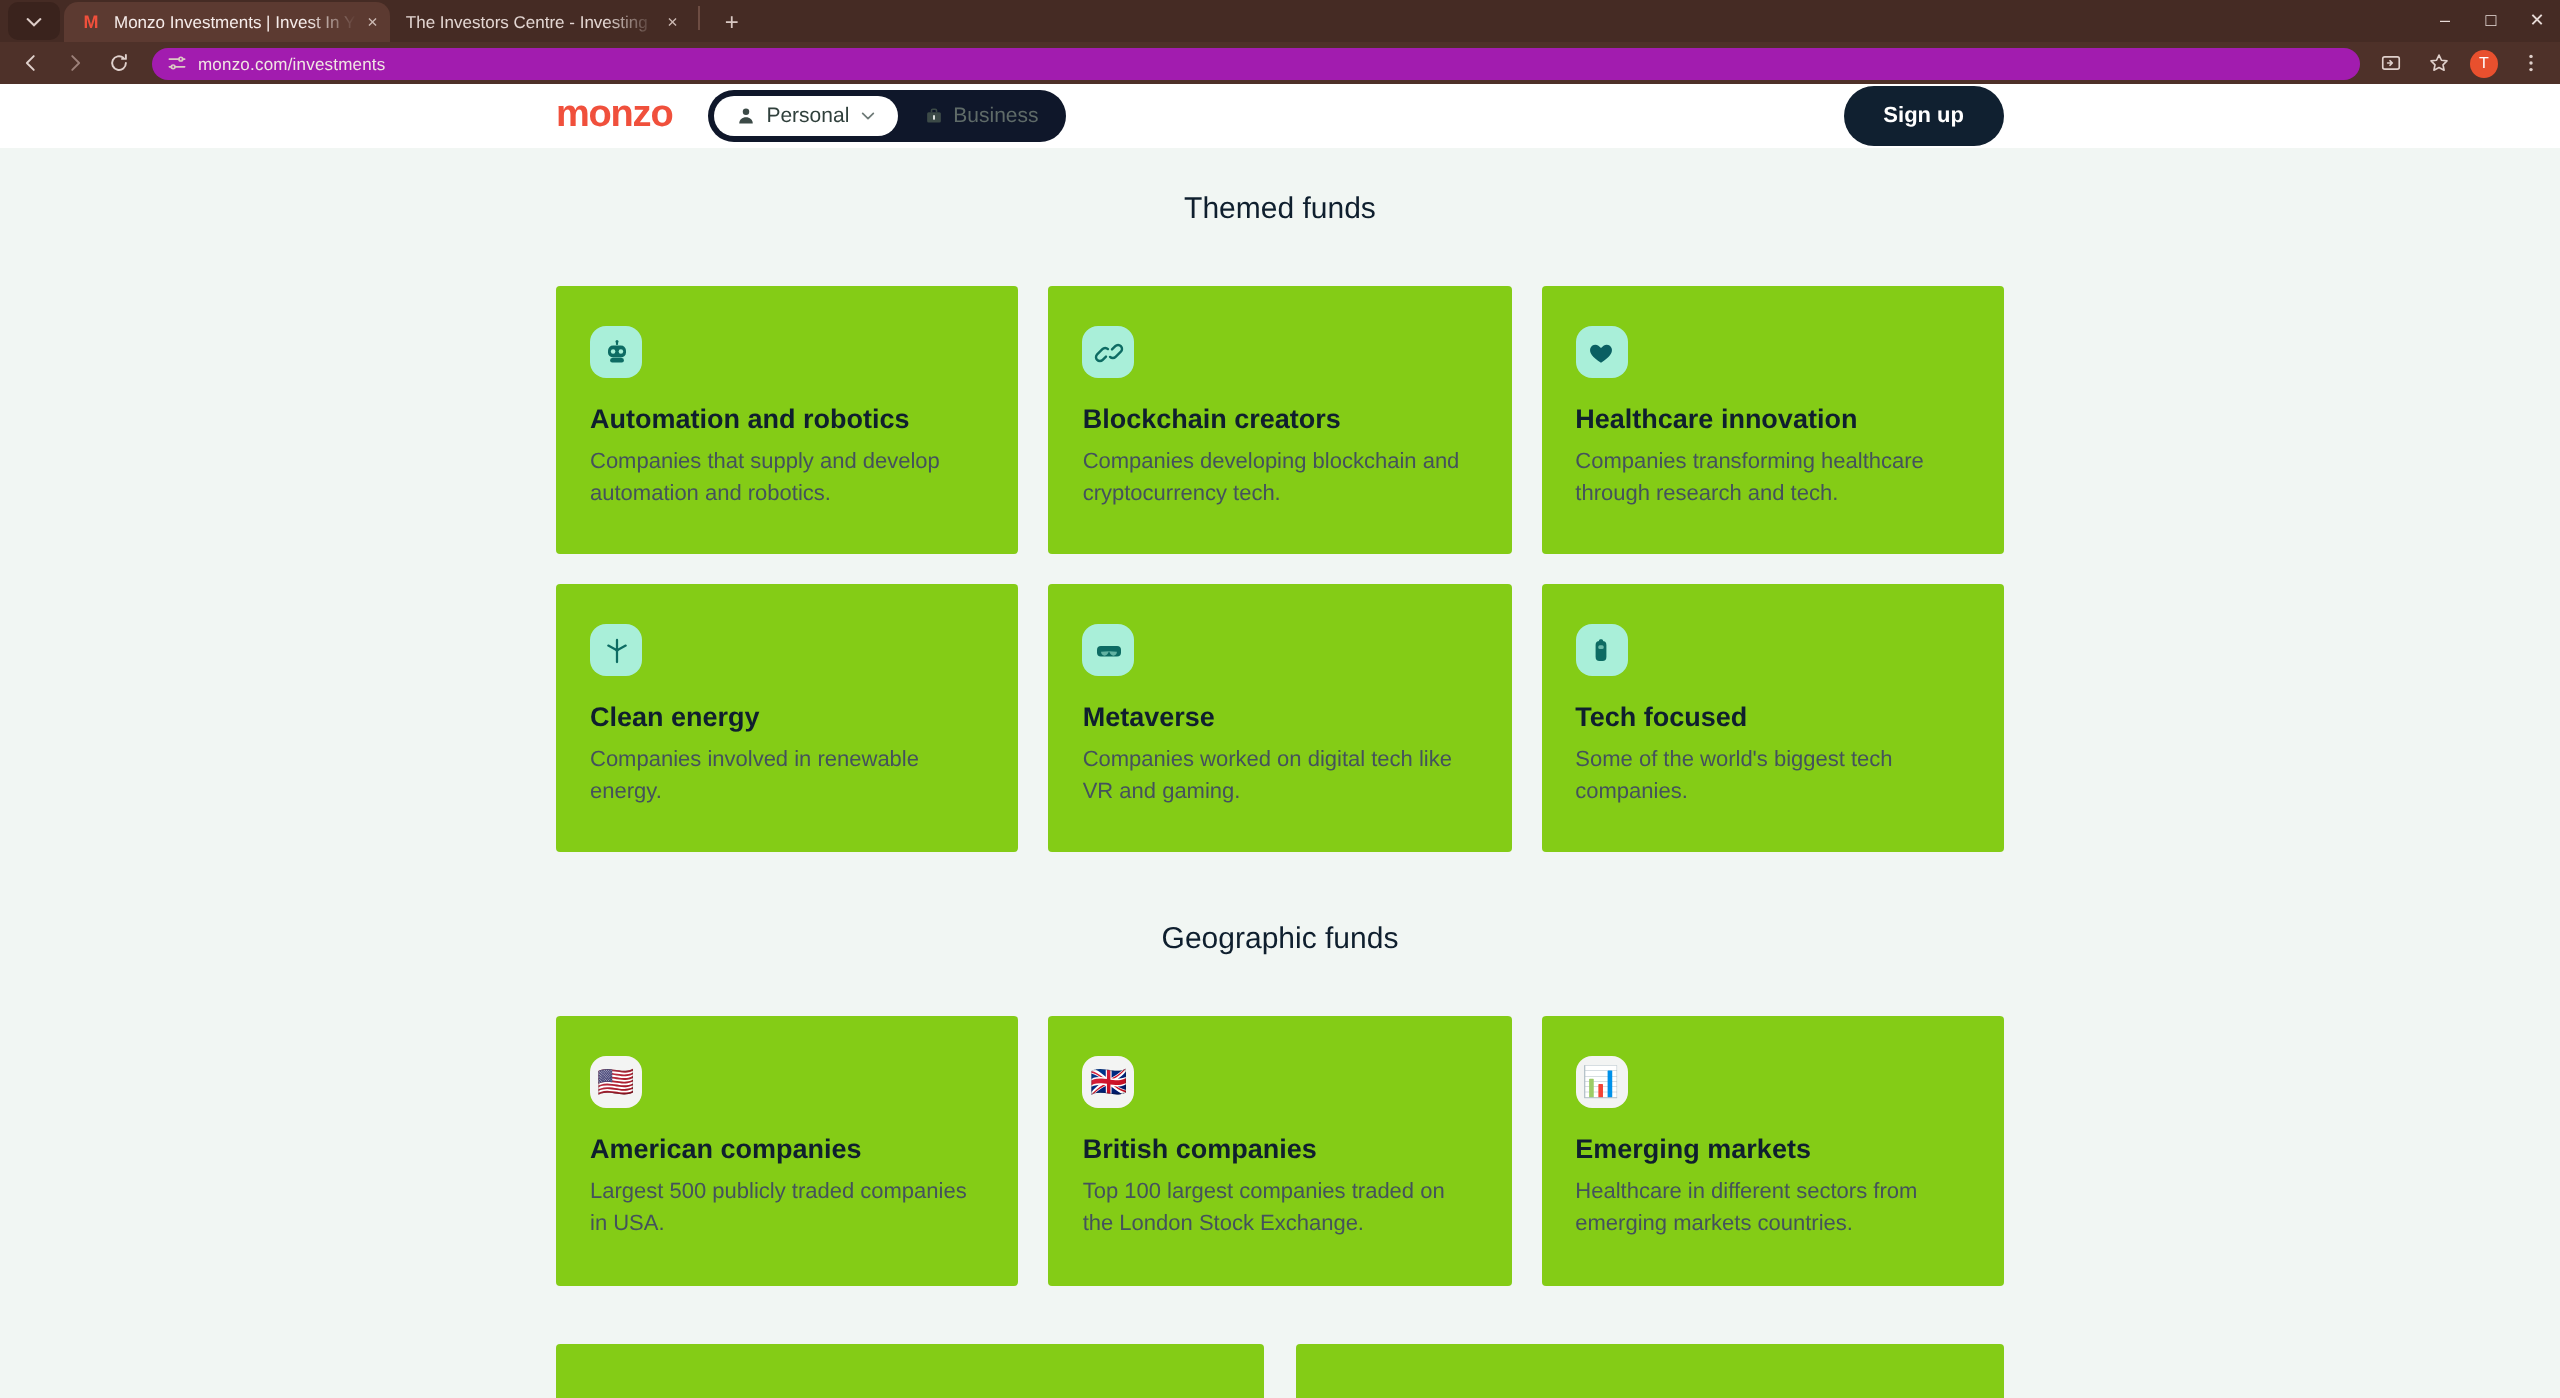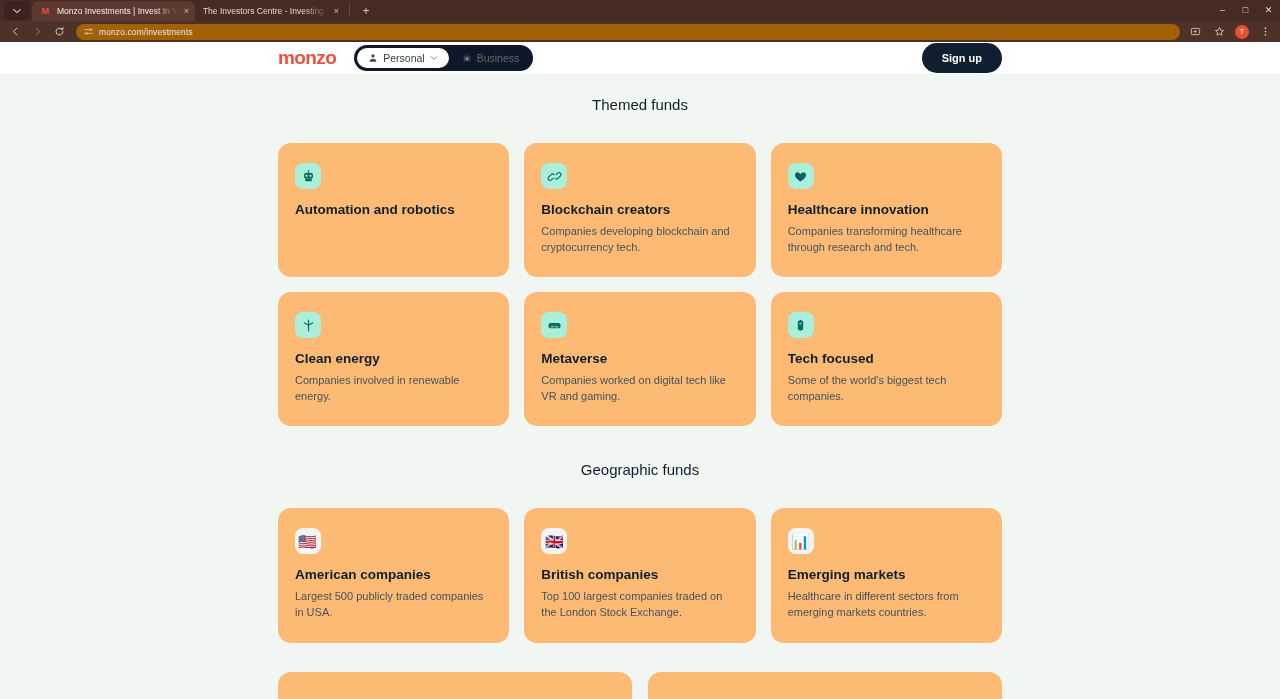--- a/index.html
+++ b/index.html
@@ -57,21 +57,21 @@
     justify-content:center; color:#e8dcd8; font-size: 9px; line-height:1; }
 
   .toolbar {
     height: 21px; background: #4e3129;
     display: flex; align-items: center; gap: 0px; padding: 0 4px;
   }
   .tb-btn { width: 22px; height: 19px; display:flex; align-items:center;
     justify-content:center; color:#e0d1cc; flex: none; }
   .tb-btn.dim { color: #9c8079; }
   .omnibox {
-    flex: 1 1 auto; height: 16px; background: #a16207; border-radius: 9px;
+    flex: 1 1 auto; height: 16px; background: #a21caf; border-radius: 9px;
     display: flex; align-items: center; gap: 6px; padding: 0 8px;
     margin: 0 4px 0 6px; max-width: 1130px;
   }
   .omnibox .url { font-size: 8.5px; color: #f1e6e3; letter-spacing: .1px; }
   .tb-right { display: flex; align-items: center; gap: 2px; }
   .avatar-btn {
     width: 14px; height: 14px; border-radius: 50%; background: #e8502e;
     color: #fff; font-size: 8px; display:flex; align-items:center;
     justify-content:center; line-height:1; margin: 0 3px;
   }
@@ -116,21 +116,21 @@
   .section-title {
     text-align: center; font-size: 15px; font-weight: normal;
     color: #0f1f2e; padding: 22px 0 0;
   }
 
   .grid {
     display: grid; grid-template-columns: repeat(3, 1fr);
     gap: 15px; margin-top: 30px;
   }
   .card {
-    background: #fdba74; border-radius: 13px;
+    background: #84cc16; border-radius: 2px;
     padding: 20px 17px 22px;
     min-height: 113px;
   }
   .card-icon {
     width: 26px; height: 26px; border-radius: 8px;
     display: flex; align-items: center; justify-content: center;
     margin-bottom: 13px;
   }
   .card-icon.mint { background: #a9efd9; }
   .card-icon.grey { background: #f3f4f3; font-size: 15px; line-height: 1; }
@@ -273,20 +273,21 @@
             <svg width="15" height="15" viewBox="0 0 20 20">
                 <path d="M9.3 2.6h1.4v2h-1.4z" fill="#0d6b63"></path>
                 <circle cx="10" cy="2.3" r="1" fill="#0d6b63"></circle>
                 <rect x="4" y="5" width="12" height="8" rx="3.4" fill="#0d6b63"></rect>
                 <circle cx="7.4" cy="9" r="1.5" fill="#a9efd9"></circle>
                 <circle cx="12.6" cy="9" r="1.5" fill="#a9efd9"></circle>
                 <rect x="5.4" y="13.4" width="9.2" height="3" rx="1.4" fill="#0d6b63"></rect>
               </svg>
           </div>
           <div class="card-title">Automation and robotics</div>
+          <div class="card-desc">Companies that supply and develop automation and robotics.</div>
         </div>
 
         <div class="card">
           <div class="card-icon mint">
             <svg width="15" height="15" viewBox="0 0 20 20">
                 <path d="M8 12.4 L5.8 14.6a2.6 2.6 0 0 1-3.7-3.7L5.6 7.4a2.6 2.6 0 0 1 3.7 0" fill="none" stroke="#0d6b63" stroke-width="1.6" stroke-linecap="round"></path>
                 <path d="M12 7.6 L14.2 5.4a2.6 2.6 0 0 1 3.7 3.7l-3.5 3.5a2.6 2.6 0 0 1-3.7 0" fill="none" stroke="#0d6b63" stroke-width="1.6" stroke-linecap="round"></path>
               </svg>
           </div>
           <div class="card-title">Blockchain creators</div>

